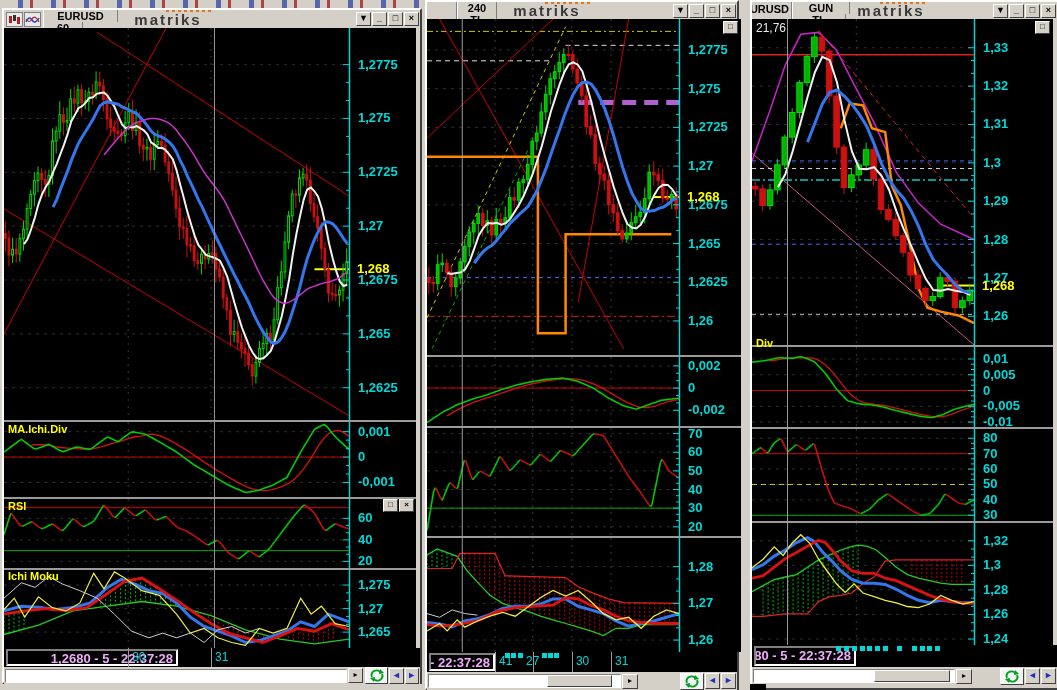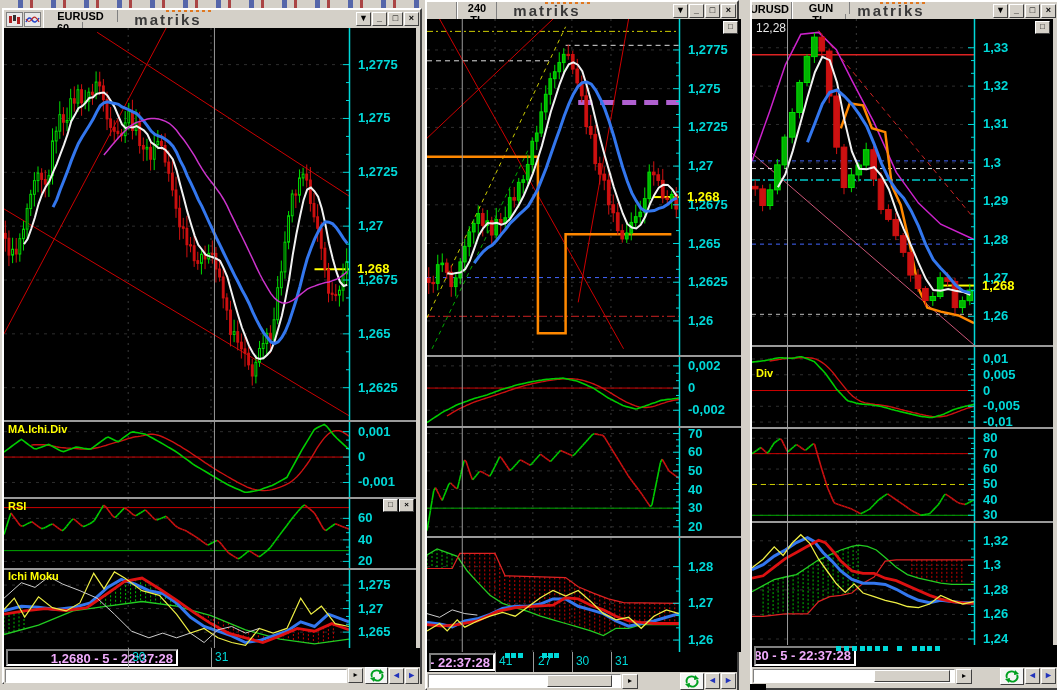--- a/index.html
+++ b/index.html
@@ -1124,21 +1124,21 @@
         <div class="mini-btn">□</div>
       </div>
     </div>
   <div class="statusrow" style="height: 20px;">
     <div class="statusbox sb1">
         <span>1,2680 - 5 - 22:37:28</span>
       </div>
   <div class="tsep" style="left: 68.04px;"></div>
       <div class="tlabel" style="left: 72.04px;">41</div>
       <div class="tsep" style="left: 105.84px;"></div>
-      <div class="tlabel" style="left: 111px;">27</div>
+      <div class="tlabel" style="left: 99px;">27</div>
       <div class="tsep" style="left: 144.9px;"></div>
       <div class="tlabel" style="left: 148.9px;">30</div>
       <div class="tsep" style="left: 183.96px;"></div>
       <div class="tlabel" style="left: 187.96px;">31</div>
       <div class="tmark" style="left: 78.12px;"></div>
       <div class="tmark" style="left: 84.42px;"></div>
       <div class="tmark" style="left: 90.72px;"></div>
       <div class="tmark" style="left: 114.66px;"></div>
       <div class="tmark" style="left: 120.96px;"></div>
       <div class="tmark" style="left: 127.26px;"></div>
@@ -1328,21 +1328,21 @@
         <line x1="219" y1="17.24102564102564" x2="223" y2="17.24102564102564" stroke="#00d8d8"></line>
         <line x1="219" y1="22.497435897435896" x2="223" y2="22.497435897435896" stroke="#00d8d8"></line>
         <line x1="219" y1="33.01025641025641" x2="223" y2="33.01025641025641" stroke="#00d8d8"></line>
         <line x1="219" y1="38.266666666666666" x2="223" y2="38.266666666666666" stroke="#00d8d8"></line>
         <line x1="219" y1="48.77948717948718" x2="223" y2="48.77948717948718" stroke="#00d8d8"></line>
         <line x1="219" y1="54.03589743589743" x2="223" y2="54.03589743589743" stroke="#00d8d8"></line>
         <line x1="219" y1="64.54871794871795" x2="223" y2="64.54871794871795" stroke="#00d8d8"></line>
         <line x1="219" y1="69.8051282051282" x2="223" y2="69.8051282051282" stroke="#00d8d8"></line>
         <line x1="35.52" y1="0" x2="35.52" y2="82" stroke="#9a9a9a" stroke-width="1"></line>
       </svg>
-      <div class="pane-label" style="top: 348px; left: 4px;">Div</div>
+      <div class="pane-label" style="top: 318px; left: 4px;">Div</div>
       <svg width="301" height="94" class="reg sep" style="top: 408px;">
         <line x1="0" y1="9.245901639344263" x2="222" y2="9.245901639344263" stroke="#2e2e2e" stroke-dasharray="3,5"></line>
         <line x1="0" y1="24.655737704918035" x2="222" y2="24.655737704918035" stroke="#2e2e2e" stroke-dasharray="3,5"></line>
         <line x1="0" y1="40.0655737704918" x2="222" y2="40.0655737704918" stroke="#2e2e2e" stroke-dasharray="3,5"></line>
         <line x1="0" y1="55.47540983606557" x2="222" y2="55.47540983606557" stroke="#2e2e2e" stroke-dasharray="3,5"></line>
         <line x1="0" y1="70.88524590163934" x2="222" y2="70.88524590163934" stroke="#2e2e2e" stroke-dasharray="3,5"></line>
         <line x1="0" y1="86.29508196721312" x2="222" y2="86.29508196721312" stroke="#2e2e2e" stroke-dasharray="3,5"></line>
         <line x1="104.33999999999999" y1="0" x2="104.33999999999999" y2="94" stroke="#3a3a3a" stroke-dasharray="2,5"></line>
         <line x1="0" y1="24.655737704918035" x2="222" y2="24.655737704918035" stroke="#cc0000" stroke-width="1"></line>
         <line x1="0" y1="55.47540983606557" x2="222" y2="55.47540983606557" stroke="#cccc00" stroke-width="1" stroke-dasharray="5,4"></line>
@@ -1578,21 +1578,21 @@
         <line x1="219" y1="25.986798679867857" x2="223" y2="25.986798679867857" stroke="#00d8d8"></line>
         <line x1="219" y1="34.171617161716235" x2="223" y2="34.171617161716235" stroke="#00d8d8"></line>
         <line x1="219" y1="50.541254125412436" x2="223" y2="50.541254125412436" stroke="#00d8d8"></line>
         <line x1="219" y1="58.72607260726081" x2="223" y2="58.72607260726081" stroke="#00d8d8"></line>
         <line x1="219" y1="75.09570957095703" x2="223" y2="75.09570957095703" stroke="#00d8d8"></line>
         <line x1="219" y1="83.2805280528054" x2="223" y2="83.2805280528054" stroke="#00d8d8"></line>
         <line x1="219" y1="99.6501650165016" x2="223" y2="99.6501650165016" stroke="#00d8d8"></line>
         <line x1="219" y1="107.83498349834997" x2="223" y2="107.83498349834997" stroke="#00d8d8"></line>
         <line x1="35.52" y1="0" x2="35.52" y2="124" stroke="#9a9a9a" stroke-width="1"></line>
       </svg>
-      <div class="corner-label" style="top: 2px; left: 4px;">12,28</div>
+      <div class="corner-label" style="top: 2px; left: 4px;">21,76</div>
       <div class="mini-btns" style="top: 2px; right: 3px;">
         <div class="mini-btn">□</div>
       </div>
     </div>
   <div class="statusrow" style="height: 22px;">
     <div class="statusbox sb2">
         <span>1,2680 - 5 - 22:37:28</span>
       </div>
   <div class="tmark" style="left: 84.36px;"></div>
       <div class="tmark" style="left: 92.13px;"></div>

